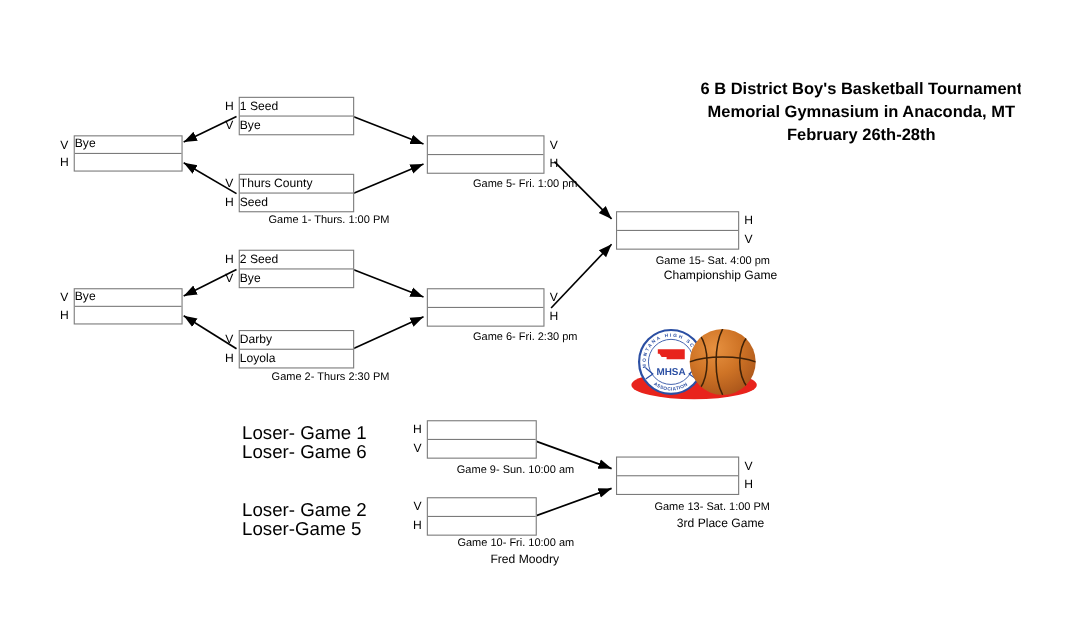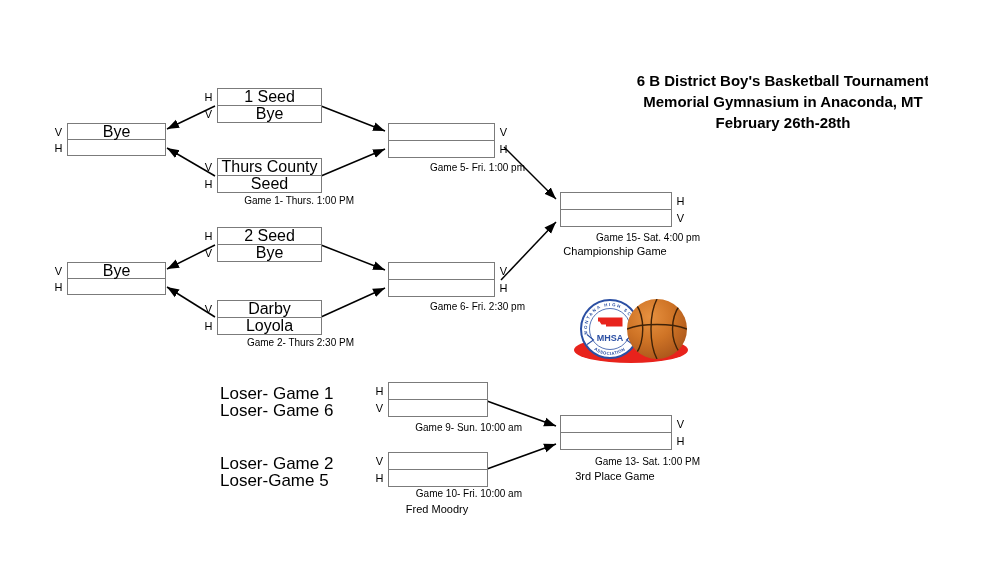--- a/index.html
+++ b/index.html
@@ -2,28 +2,28 @@
 <html><head>
 <meta charset="utf-8">
 <style>
   html,body{margin:0;padding:0;background:#fff;}
   #stage{position:relative;width:928px;height:570px;background:#ffffff;overflow:hidden;
          font-family:"Liberation Sans", sans-serif;color:#000;}
   #arrows{position:absolute;left:0;top:0;pointer-events:none;}
   .title{position:absolute;left:575px;top:70px;width:416px;text-align:center;
          font-weight:bold;font-size:15px;line-height:21px;color:#000;}
   .tbox{position:absolute;border:1px solid #7b7b7b;background:#fff;}
-  .row{height:16px;line-height:16px;text-align:center;font-size:16px;color:#000;}
+  .row{height:16px;line-height:16px;font-size:11px;color:#000;}
   .row + .row{border-top:1px solid #7b7b7b;}
   .sm .row{height:15px;line-height:15px;}
   .lbl{position:absolute;width:13px;font-size:11px;line-height:17px;text-align:center;color:#000;}
   .ll{left:-16px;} .lr{right:-16px;}
   .r1{top:0;} .r2{top:17px;} .sm .r2{top:16px;}
   .cap{position:absolute;width:170px;text-align:right;font-size:10px;color:#000;}
-  .cap2{position:absolute;width:170px;text-align:center;font-size:11px;color:#000;}
+  .cap2{position:absolute;width:170px;text-align:center;font-size:11px;color:#000;padding-left:40px;}
   .loser{position:absolute;font-size:17px;color:#000;white-space:nowrap;}
   #logo{position:absolute;left:570px;top:294px;}
 </style>
 </head>
 <body>
 
 <div id="stage">
 
   <svg id="arrows" width="987" height="570">
     <defs>

